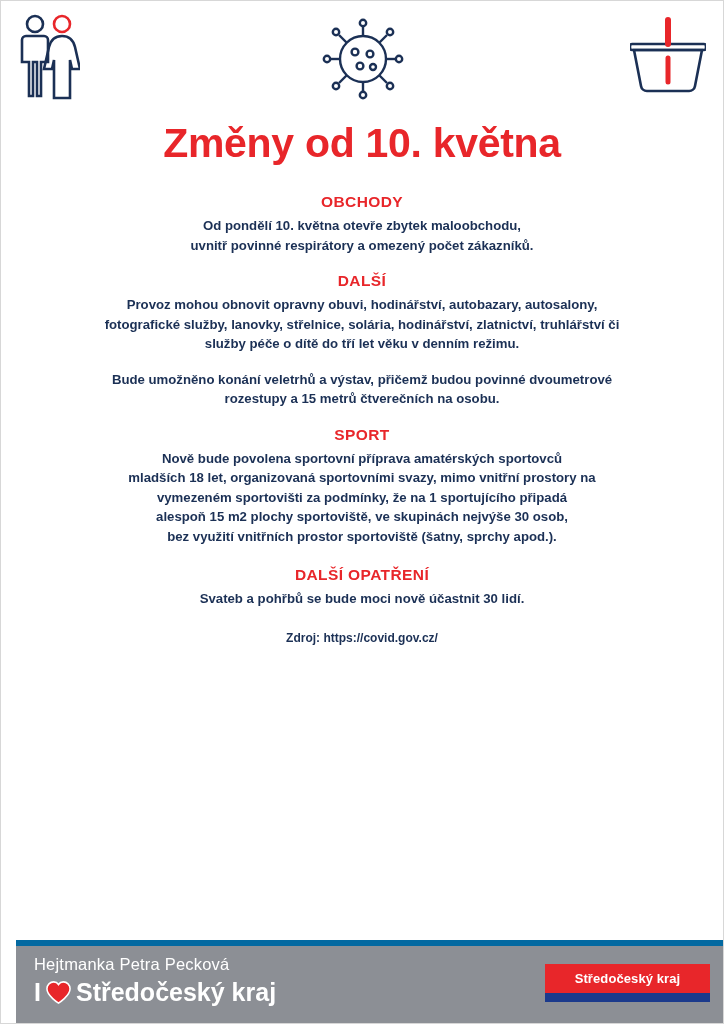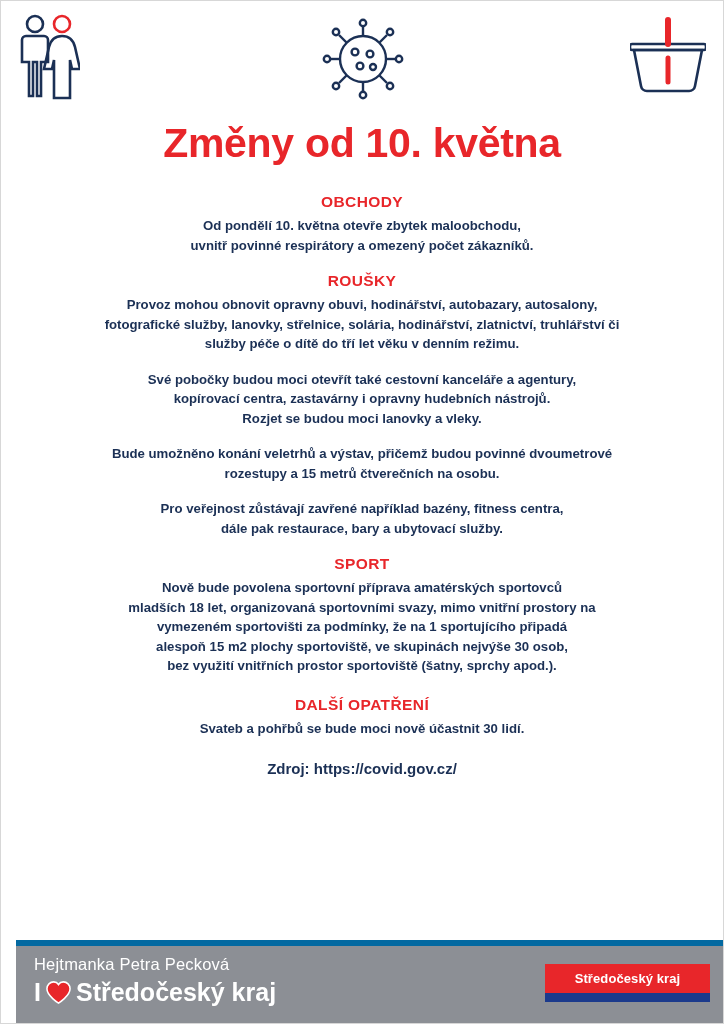--- a/index.html
+++ b/index.html
@@ -71,21 +71,21 @@
     font-weight: bold;
     line-height: 19.5px;
     margin: 0 auto;
   }
   .para + .para { margin-top: 16px; }
   .w1 { max-width: 560px; }
   .w2 { max-width: 625px; text-align: center; }
   .w3 { max-width: 600px; }
   .source {
     margin-top: 22px;
-    font-size: 15px;
+    font-size: 12px;
     font-weight: bold;
     color: #1b3055;
   }
 
   
   .footer {
     position: absolute;
     left: 16px;
     bottom: 0;
     width: 724px;
@@ -226,31 +226,26 @@
 
   <div class="content">
 
     <div class="section">
       <div class="section-heading">OBCHODY</div>
       <div class="para w1" style="white-space:pre-line">Od pondělí 10. května otevře zbytek maloobchodu,
 uvnitř povinné respirátory a omezený počet zákazníků.</div>
     </div>
 
     <div class="section">
-      <div class="section-heading">ROUŠKY</div>
+      <div class="section-heading">DALŠÍ</div>
       <div class="para w2" style="white-space:pre-line">Provoz mohou obnovit opravny obuvi, hodinářství, autobazary, autosalony,
 fotografické služby, lanovky, střelnice, solária, hodinářství, zlatnictví, truhlářství či
 služby péče o dítě do tří let věku v denním režimu.</div>
-      <div class="para w2" style="white-space:pre-line">Své pobočky budou moci otevřít také cestovní kanceláře a agentury,
-kopírovací centra, zastavárny i opravny hudebních nástrojů.
-Rozjet se budou moci lanovky a vleky.</div>
       <div class="para w2" style="white-space:pre-line">Bude umožněno konání veletrhů a výstav, přičemž budou povinné dvoumetrové
 rozestupy a 15 metrů čtverečních na osobu.</div>
-      <div class="para w2" style="white-space:pre-line">Pro veřejnost zůstávají zavřené například bazény, fitness centra,
-dále pak restaurace, bary a ubytovací služby.</div>
     </div>
 
     <div class="section" style="">
       <div class="section-heading">SPORT</div>
       <div class="para w3" style="white-space:pre-line">Nově bude povolena sportovní příprava amatérských sportovců
 mladších 18 let, organizovaná sportovními svazy, mimo vnitřní prostory na
 vymezeném sportovišti za podmínky, že na 1 sportujícího připadá
 alespoň 15 m2 plochy sportoviště, ve skupinách nejvýše 30 osob,
 bez využití vnitřních prostor sportoviště (šatny, sprchy apod.).</div>
     </div>

